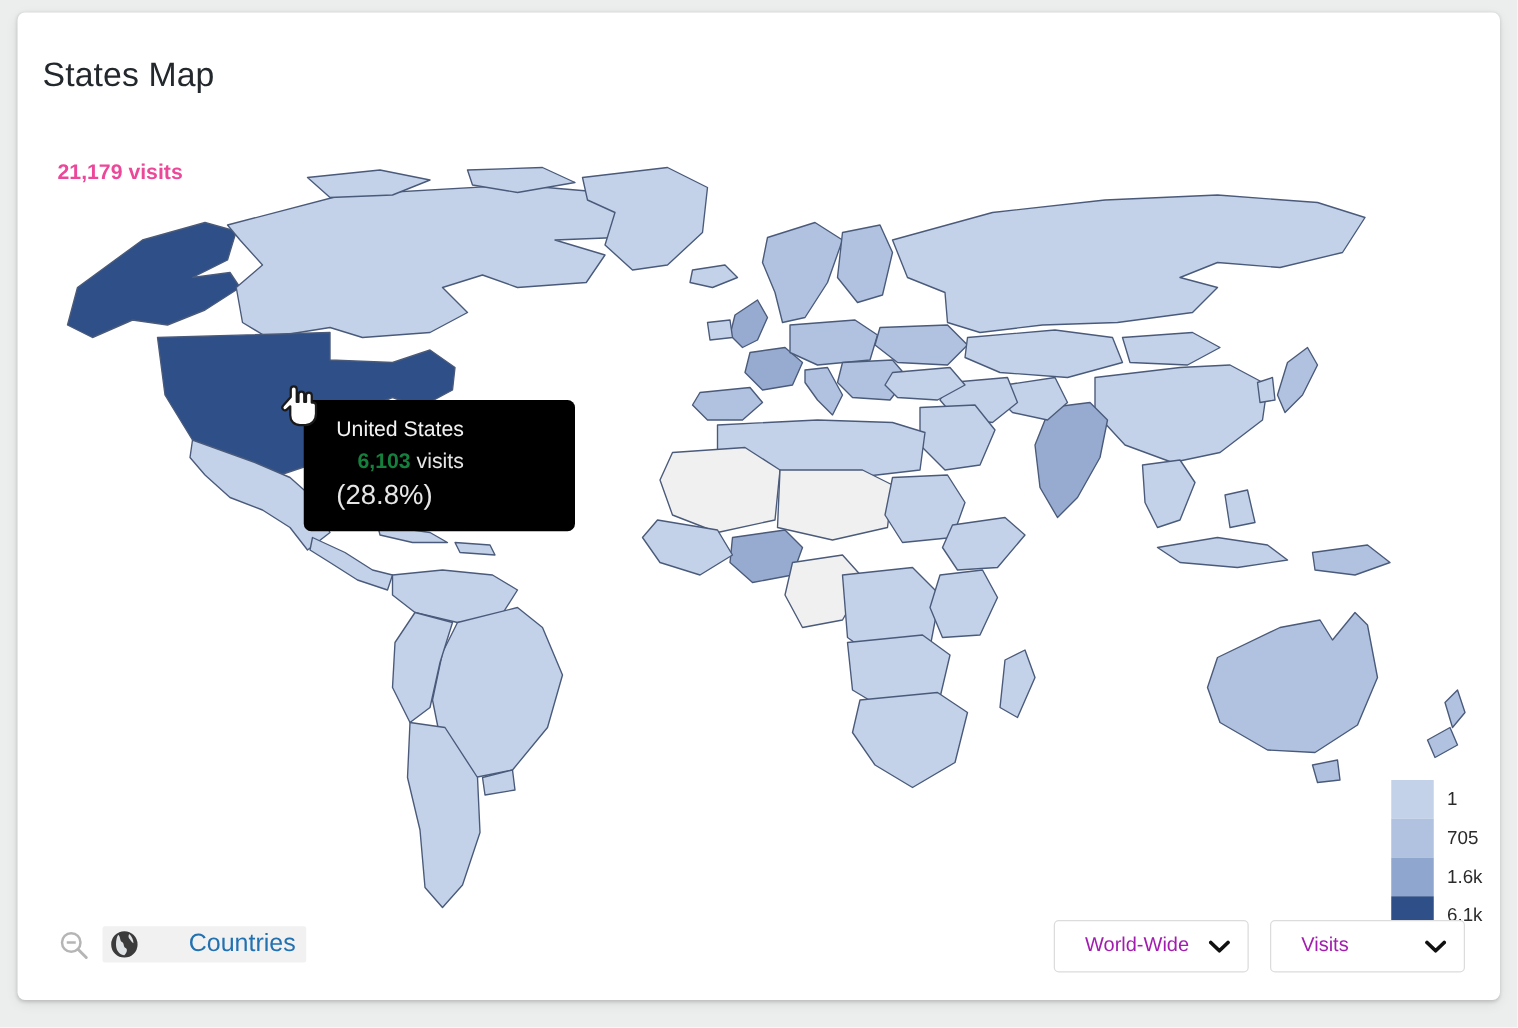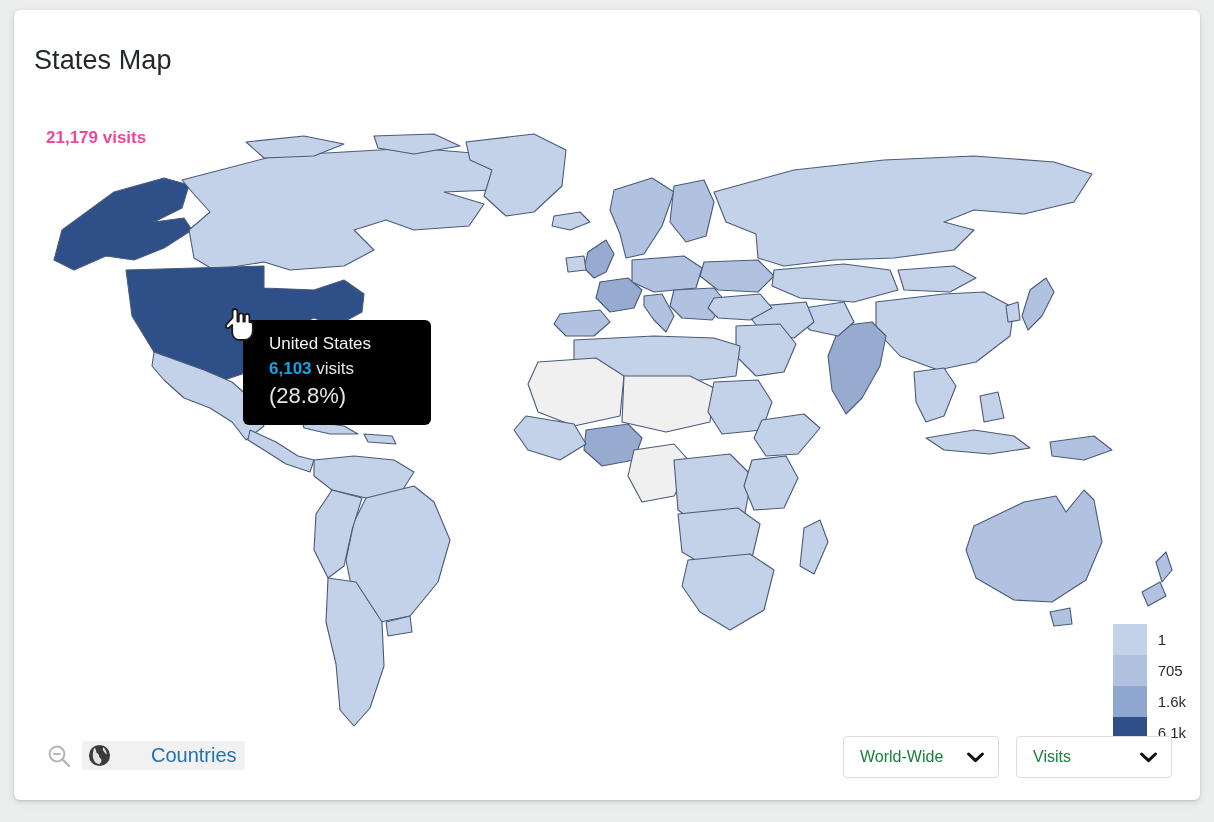--- a/index.html
+++ b/index.html
@@ -29,26 +29,26 @@
   .map-wrap{
     position:absolute;left:0;top:120px;width:1186px;height:600px;
   }
   .map-wrap svg{display:block;width:100%;height:100%;}
 
   
   .tooltip{
     position:absolute;left:229px;top:310px;
     background:#000;color:#fff;border-radius:6px;
     padding:12px 18px 14px 26px;
-    width:188px;box-sizing:border-box;
+    width:217px;box-sizing:border-box;
     line-height:1.38;
   }
   .tt-name{font-size:17px;color:#f2f2f2;}
   .tt-line2{font-size:17px;color:#e6e6e6;margin-top:2px;}
-  .tt-line2 b{font-weight:bold;color:#0ea5e9;}
+  .tt-line2 b{font-weight:bold;color:#15803d;margin-left:17px;}
   .tt-pct{font-size:22px;color:#e6e6e6;}
 
   
   .cursor{position:absolute;left:209px;top:296px;width:34px;height:36px;}
 
   
   .legend{
     position:absolute;right:14px;bottom:52px;
     display:flex;flex-direction:column;align-items:flex-start;
   }
@@ -73,21 +73,21 @@
 
   .footer-right{
     position:absolute;right:28px;bottom:22px;display:flex;gap:17px;
   }
   .select{
     width:156px;height:42px;
     border:1px solid #dcdcdc;border-radius:4px;background:#fff;
     display:flex;align-items:center;justify-content:space-between;
     padding:0 14px 0 16px;box-sizing:border-box;
   }
-  .select-label{font-size:16px;color:#15803d;}
+  .select-label{font-size:16px;color:#a21caf;margin-left:8px;}
   .chev{width:17px;height:11px;flex:none;}
 </style>
 </head>
 <body>
 
 <div class="card">
 
   <div class="card-title">States Map</div>
   <div class="visits-total">21,179 visits</div>
 

